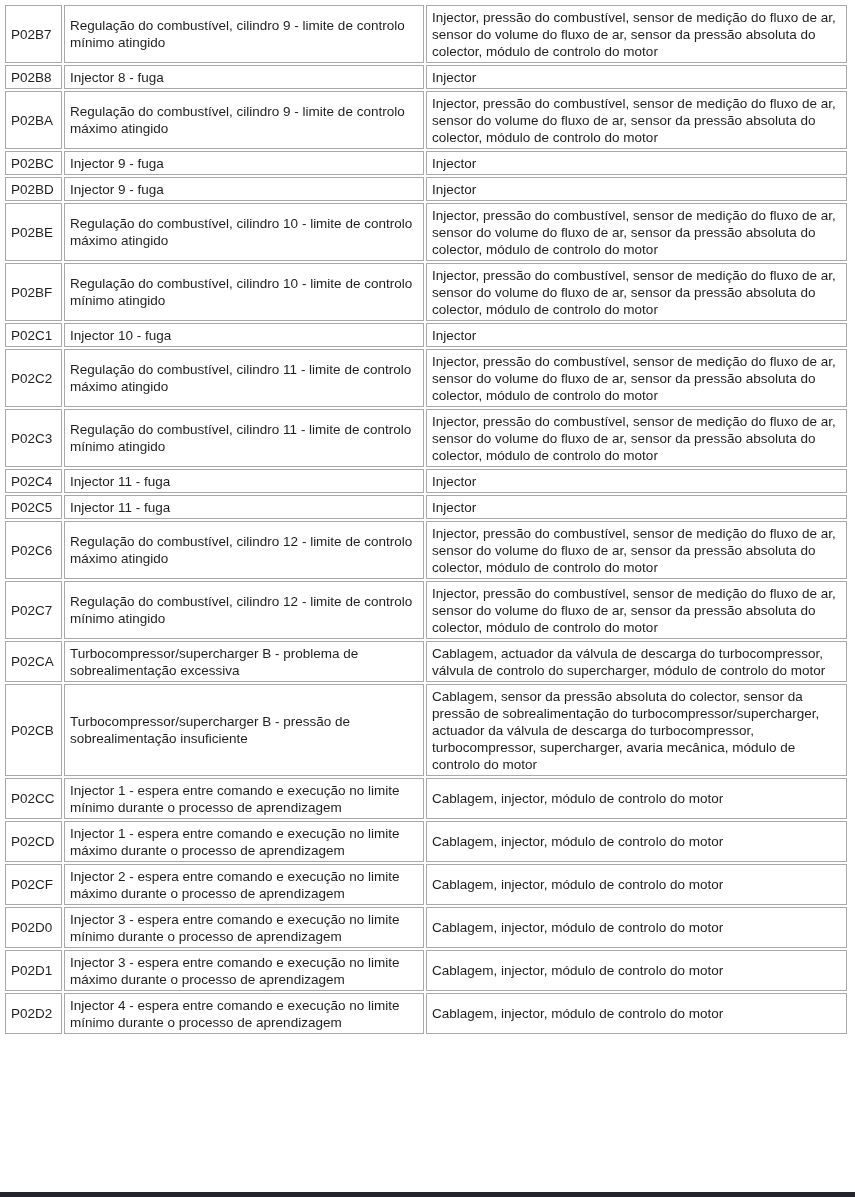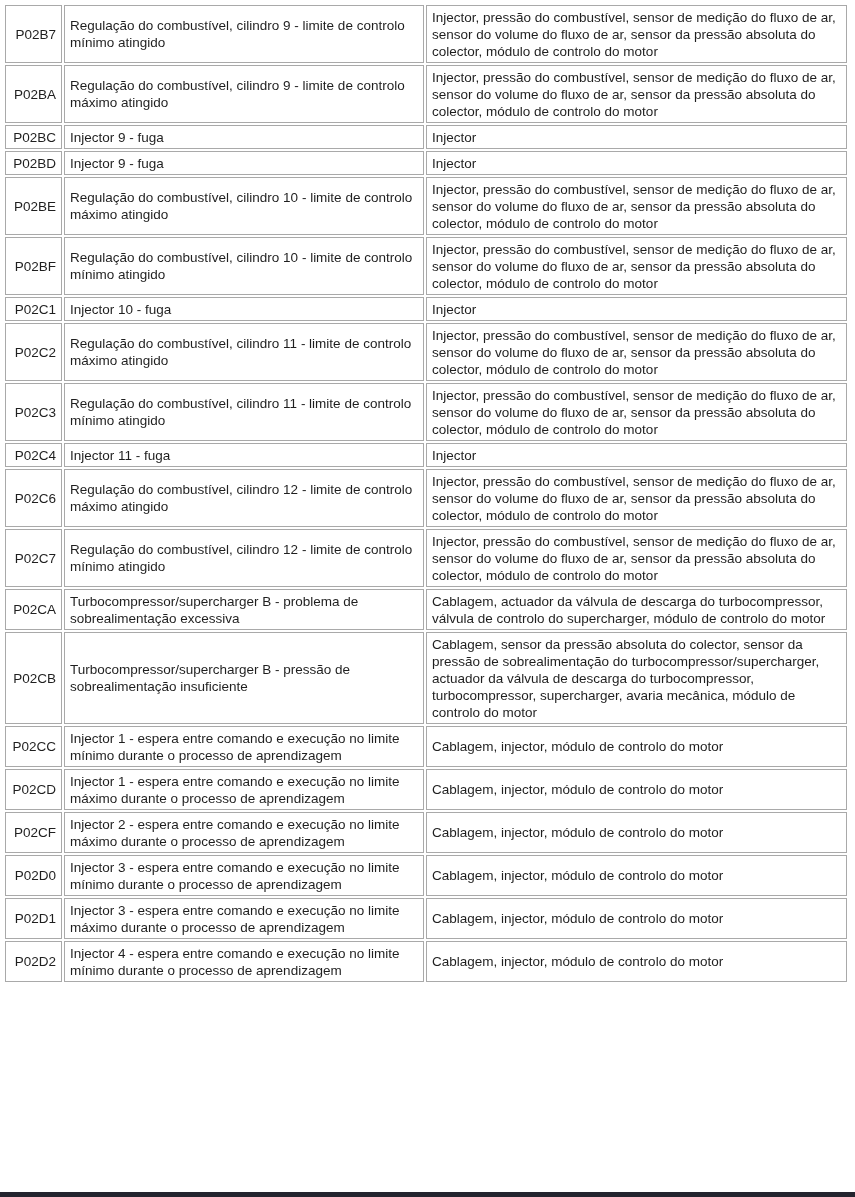--- a/index.html
+++ b/index.html
@@ -25,21 +25,21 @@
   table.dtc td {
     border: 1px solid #a9a9a9;
     background: #ffffff;
     padding: 2.5px 5px;
     vertical-align: middle;
     font-size: 13.5px;
     line-height: 17px;
     color: #1f1f1f;
     word-wrap: break-word;
   }
-  td.code { white-space: nowrap; text-align: right; }
+  td.code { white-space: nowrap; }
   .bottom-bar {
     position: absolute;
     left: 0;
     right: 0;
     bottom: 0;
     height: 5px;
     background: #23242e;
   }
 </style>
 </head>
@@ -52,20 +52,25 @@
       <col style="width:360px">
       <col style="width:421px">
     </colgroup>
     <tbody>
   <tr>
     <td class="code">P02B7</td>
     <td class="desc">Regulação do combustível, cilindro 9 - limite de controlo mínimo atingido</td>
     <td class="causes">Injector, pressão do combustível, sensor de medição do fluxo de ar, sensor do volume do fluxo de ar, sensor da pressão absoluta do colector, módulo de controlo do motor</td>
   </tr>
 
+  <tr>
+    <td class="code">P02B8</td>
+    <td class="desc">Injector 8 - fuga</td>
+    <td class="causes">Injector</td>
+  </tr>
 
 
   <tr>
     <td class="code">P02BA</td>
     <td class="desc">Regulação do combustível, cilindro 9 - limite de controlo máximo atingido</td>
     <td class="causes">Injector, pressão do combustível, sensor de medição do fluxo de ar, sensor do volume do fluxo de ar, sensor da pressão absoluta do colector, módulo de controlo do motor</td>
   </tr>
 
 
   <tr>
@@ -110,20 +115,25 @@
     <td class="desc">Regulação do combustível, cilindro 11 - limite de controlo mínimo atingido</td>
     <td class="causes">Injector, pressão do combustível, sensor de medição do fluxo de ar, sensor do volume do fluxo de ar, sensor da pressão absoluta do colector, módulo de controlo do motor</td>
   </tr>
 
   <tr>
     <td class="code">P02C4</td>
     <td class="desc">Injector 11 - fuga</td>
     <td class="causes">Injector</td>
   </tr>
 
+  <tr>
+    <td class="code">P02C5</td>
+    <td class="desc">Injector 11 - fuga</td>
+    <td class="causes">Injector</td>
+  </tr>
 
   <tr>
     <td class="code">P02C6</td>
     <td class="desc">Regulação do combustível, cilindro 12 - limite de controlo máximo atingido</td>
     <td class="causes">Injector, pressão do combustível, sensor de medição do fluxo de ar, sensor do volume do fluxo de ar, sensor da pressão absoluta do colector, módulo de controlo do motor</td>
   </tr>
 
   <tr>
     <td class="code">P02C7</td>
     <td class="desc">Regulação do combustível, cilindro 12 - limite de controlo mínimo atingido</td>

